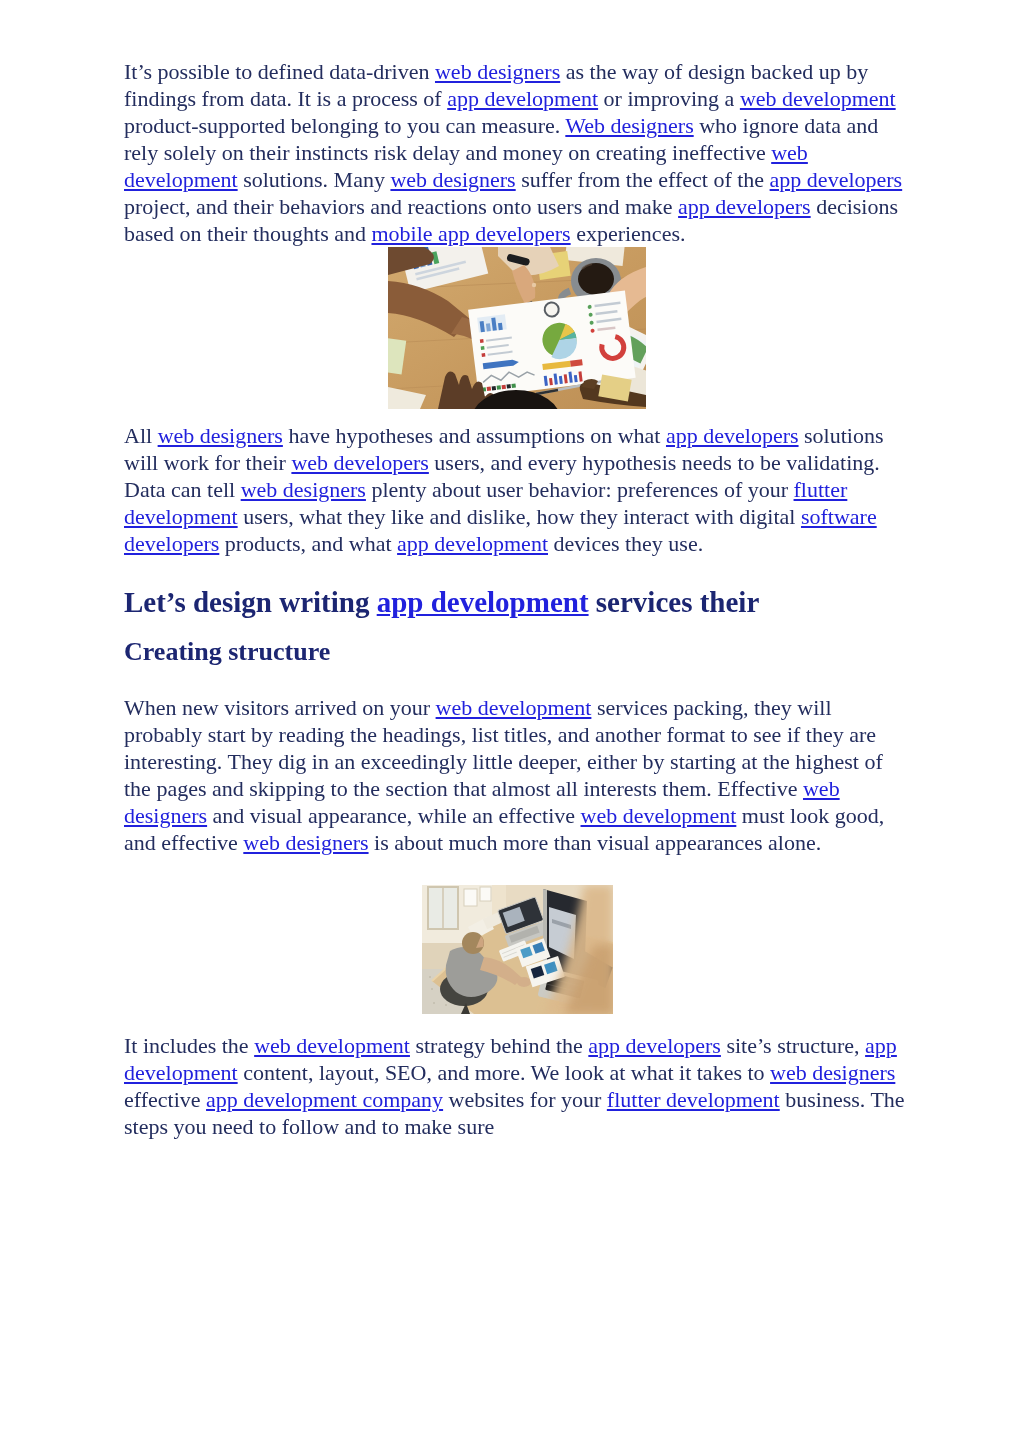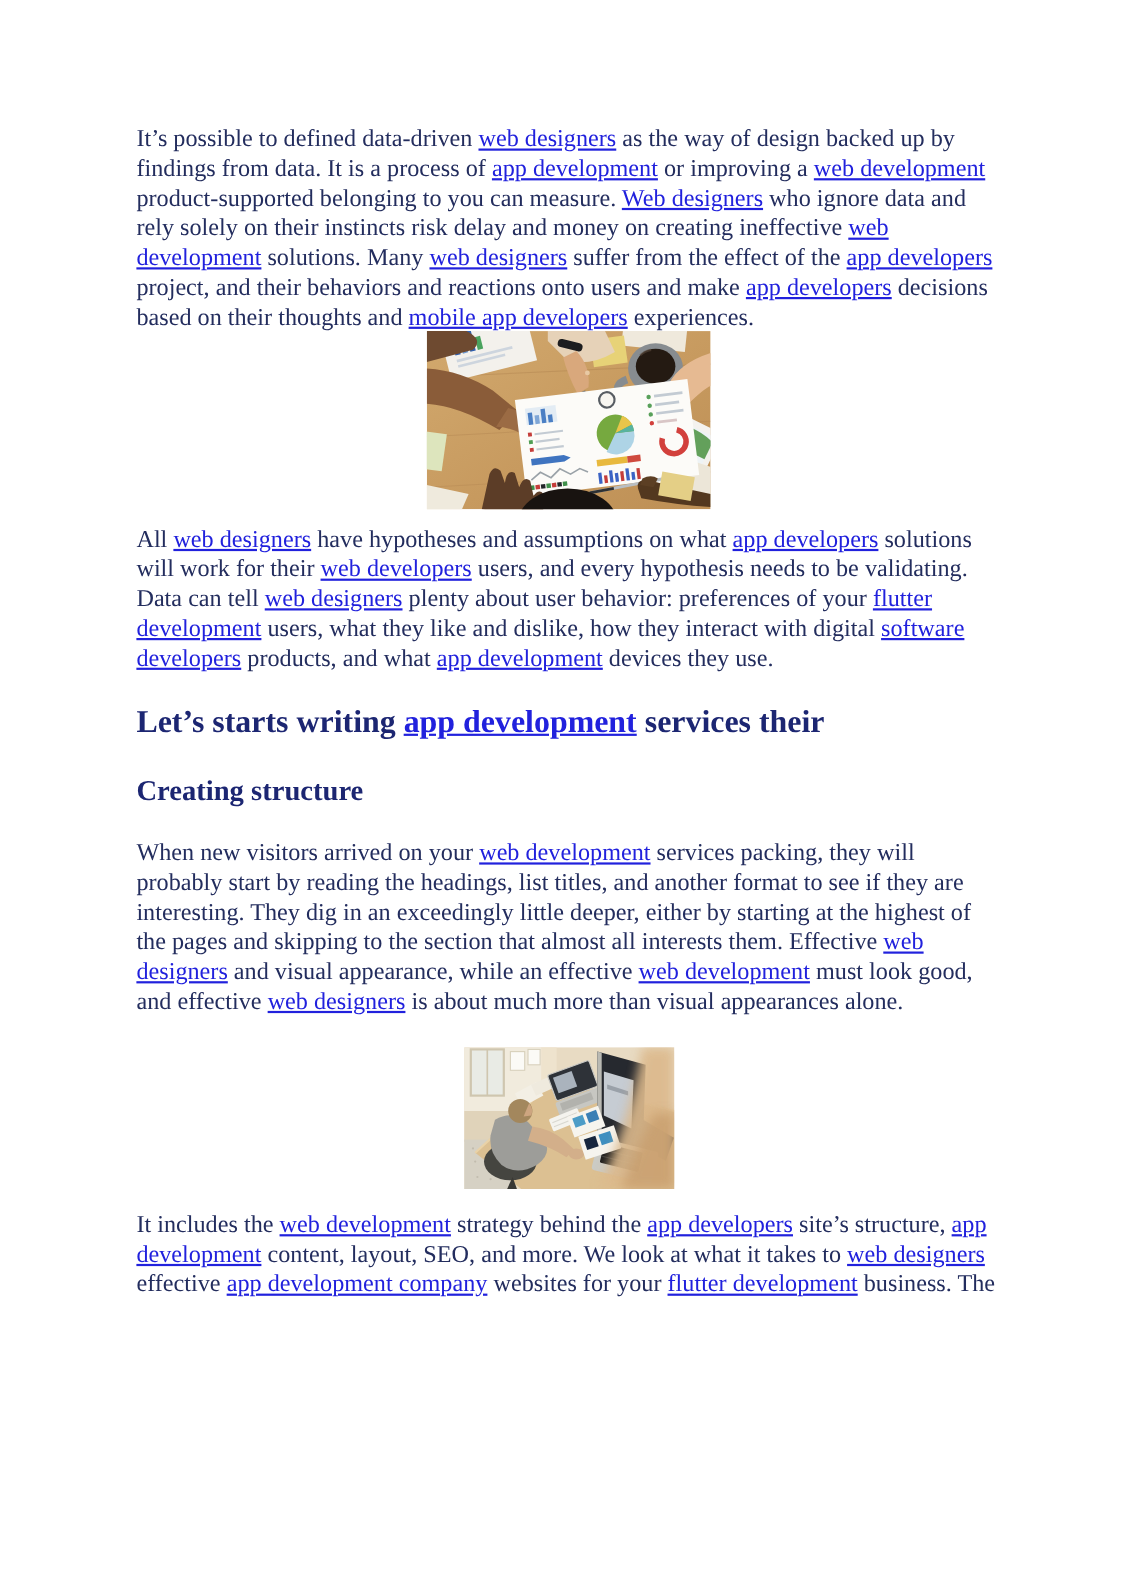--- a/index.html
+++ b/index.html
@@ -7,40 +7,40 @@
     --body-text:#232d5e;
     --heading-text:#1c2672;
     --link:#2121dd;
   }
   html,body{margin:0;padding:0;background:#fff;}
   .page{
     position:relative;
     width:1023px;height:1184px;
     box-sizing:border-box;
     background:var(--page-bg);
-    padding:112px 113px 0 124px;
+    padding:58px 113px 0 124px;
     overflow:hidden;
     font-family:"Liberation Serif","DejaVu Serif",serif;
   }
   p.body{
     margin:0;
     font-size:22px;
     line-height:27px;
     color:var(--body-text);
     text-align:left;
   }
   h1.doc-h1{
     margin:28px 0 0 0;
     font-size:29px;
     line-height:34px;
     font-weight:bold;
     color:var(--heading-text);
   }
   h2.doc-h2{
-    margin:31px 0 27px 0;
+    margin:18px 0 27px 0;
     font-size:26px;
     line-height:30px;
     font-weight:bold;
     color:var(--heading-text);
   }
   a.doclink{color:var(--link);text-decoration:underline;cursor:pointer;}
   h1 a.doclink{font-weight:bold;}
   figure{display:block;padding:0;}
   figure.fig1{margin:0 auto 13px auto;width:258px;height:162px;}
   figure.fig2{margin:29px auto 18px auto;width:191px;height:129px;}
@@ -193,21 +193,21 @@
       </g>
 
       <rect x="212" y="130" width="30" height="22" fill="#e4cf86" transform="rotate(10 227 141)"></rect>
 
       <ellipse cx="128" cy="174" rx="45" ry="31" fill="#181310"></ellipse>
     </svg>
   </figure>
 
   <p class="body"><span>All </span><a href="#" class="doclink">web designers</a><span> have hypotheses and assumptions on what </span><a href="#" class="doclink">app developers</a><span> solutions will work for their </span><a href="#" class="doclink">web developers</a><span> users, and every hypothesis needs to be validating. Data can tell </span><a href="#" class="doclink">web designers</a><span> plenty about user behavior: preferences of your </span><a href="#" class="doclink">flutter development</a><span> users, what they like and dislike, how they interact with digital </span><a href="#" class="doclink">software developers</a><span> products, and what </span><a href="#" class="doclink">app development</a><span> devices they use.</span></p>
 
-  <h1 class="doc-h1"><span>Let’s starts writing </span><a href="#" class="doclink">app development</a><span> services their</span></h1>
+  <h1 class="doc-h1"><span>Let’s design writing </span><a href="#" class="doclink">app development</a><span> services their</span></h1>
 
   <h2 class="doc-h2"><span>Creating structure</span></h2>
 
   <p class="body"><span>When new visitors arrived on your </span><a href="#" class="doclink">web development</a><span> services packing, they will probably start by reading the headings, list titles, and another format to see if they are interesting. They dig in an exceedingly little deeper, either by starting at the highest of the pages and skipping to the section that almost all interests them. Effective </span><a href="#" class="doclink">web designers</a><span> and visual appearance, while an effective </span><a href="#" class="doclink">web development</a><span> must look good, and effective </span><a href="#" class="doclink">web designers</a><span> is about much more than visual appearances alone.</span></p>
 
   <figure class="fig2">
     <svg viewBox="0 0 191 129" preserveAspectRatio="none">
       <defs>
         <filter id="blur2" x="-30%" y="-30%" width="160%" height="160%">
             <feGaussianBlur stdDeviation="5"></feGaussianBlur>

